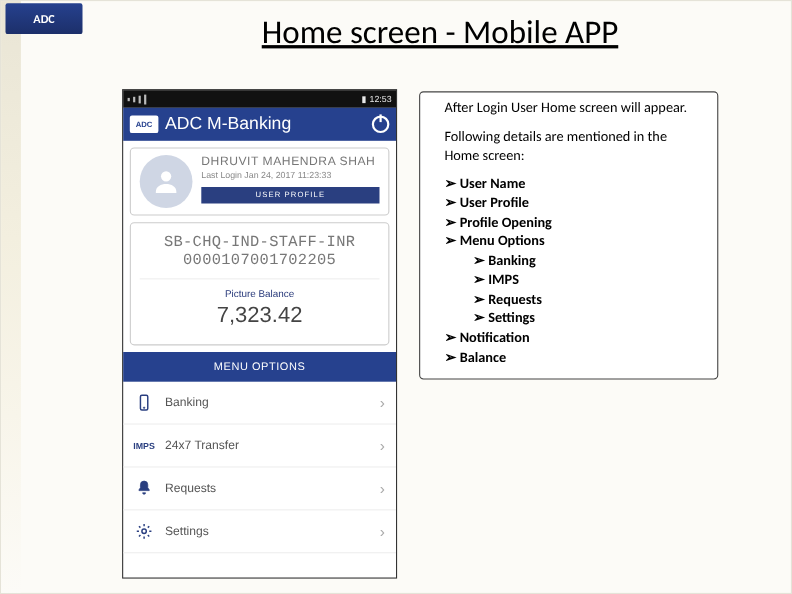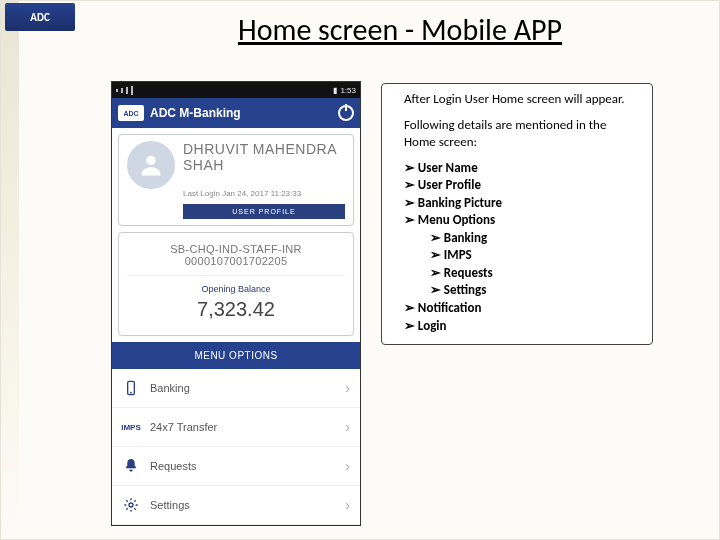--- a/index.html
+++ b/index.html
@@ -42,44 +42,44 @@
   .sigbar { width:2px; background:#bbb; display:inline-block;}
   .appbar {
     height: 30px; background: #26418e; color: #fff;
     display: flex; align-items: center; padding: 0 6px; gap: 6px;
   }
   .appbar .mini-logo {
     width: 26px; height: 16px; background: #fff; color: #26418e;
     font-size: 7px; font-weight: bold; display:flex;align-items:center;justify-content:center;
     border-radius:2px;
   }
-  .appbar .app-title { font-size: 12px; font-weight: bold; flex:1; }
+  .appbar .app-title { font-size: 16px; font-weight: normal; flex:1; }
   .appbar .power { width:16px; height:16px; border:2px solid #fff; border-radius:50%; position:relative;}
   .appbar .power::after{content:"";position:absolute;top:-3px;left:50%;width:2px;height:7px;background:#fff;transform:translateX(-50%);}
   .profile-card {
     margin: 6px; border:1px solid #ccc; border-radius:4px; padding:6px 8px;
     display:flex; gap:8px; align-items:flex-start;
   }
   .avatar {
     width:48px;height:48px;border-radius:50%;background:#cfd6e4;
     display:flex;align-items:center;justify-content:center;
   }
   .avatar svg{width:28px;height:28px;fill:#fff;}
   .profile-right{flex:1;}
-  .uname{font-size:14px;color:#777;letter-spacing:0.5px;}
-  .lastlogin{font-size:8px;color:#888;margin-top:16px;}
+  .uname{font-size:11px;color:#777;letter-spacing:0.5px;}
+  .lastlogin{font-size:8px;color:#888;margin-top:2px;}
   .user-profile-btn{
     margin-top:6px;background:#2a3f80;color:#fff;font-size:7px;
     text-align:center;padding:4px 0;letter-spacing:1px;
   }
   .acct-card{
     margin: 2px 6px 6px; border:1px solid #ccc; border-radius:4px;
     padding:10px 8px 14px; text-align:center;
   }
-  .acct-no{font-size:11px;color:#777;letter-spacing:0.3px;}
+  .acct-no{font-size:14px;color:#777;letter-spacing:0.3px;font-family:Liberation Mono, monospace;}
   .divider{height:1px;background:#eee;margin:8px 0;}
   .ob-label{font-size:9px;color:#28397a;}
   .ob-val{font-size:20px;color:#444;margin-top:4px;}
   .menu-hdr{
     background:#26418e;color:#fff;font-size:10px;
     text-align:center;padding:8px 0;letter-spacing:0.5px;
   }
   .menu-item{
     display:flex;align-items:center;padding:10px 10px;
     border-bottom:1px solid #eee;font-size:11px;color:#555;
@@ -112,21 +112,21 @@
 <div class="phone">
   <div class="statusbar">
     <div class="sigs">
       <span class="sigbar" style="height:3px"></span>
       <span class="sigbar" style="height:5px"></span>
       <span class="sigbar" style="height:7px"></span>
       <span class="sigbar" style="height:9px"></span>
     </div>
     <div class="sigs">
       <span>▮</span>
-      <span>1:53</span>
+      <span>12:53</span>
     </div>
   </div>
   <div class="appbar">
     <div class="mini-logo">ADC</div>
     <div class="app-title">ADC M-Banking</div>
     <div class="power"></div>
   </div>
   <div class="profile-card">
     <div class="avatar">
       <svg viewBox="0 0 24 24">
@@ -136,21 +136,21 @@
     </div>
     <div class="profile-right">
       <div class="uname">DHRUVIT MAHENDRA SHAH</div>
       <div class="lastlogin">Last Login Jan 24, 2017 11:23:33</div>
       <div class="user-profile-btn">USER PROFILE</div>
     </div>
   </div>
   <div class="acct-card">
     <div class="acct-no">SB-CHQ-IND-STAFF-INR 0000107001702205</div>
     <div class="divider"></div>
-    <div class="ob-label">Opening Balance</div>
+    <div class="ob-label">Picture Balance</div>
     <div class="ob-val">7,323.42</div>
   </div>
   <div class="menu-hdr">MENU OPTIONS</div>
 
   <div class="menu-item">
     <span class="mi-icon">
         <svg viewBox="0 0 24 24">
           <rect x="7" y="2" width="10" height="20" rx="2" fill="none" stroke-width="2"></rect>
           <circle cx="12" cy="19" r="1"></circle>
         </svg>
@@ -183,22 +183,22 @@
     <span class="chev">›</span>
   </div>
 </div>
 
 <div class="note-box">
   <p class="lead">After Login User Home screen will appear.</p>
   <p class="subhead">Following details are mentioned in the Home screen:</p>
   <ul class="blist">
     <li>User Name</li>
     <li>User Profile</li>
-    <li>Banking Picture</li>
+    <li>Profile Opening</li>
     <li>Menu Options</li>
     <li class="sub">Banking</li>
     <li class="sub">IMPS</li>
     <li class="sub">Requests</li>
     <li class="sub">Settings</li>
     <li> Notification</li>
-    <li>Login</li>
+    <li>Balance</li>
   </ul>
 </div>
 
 </body></html>

